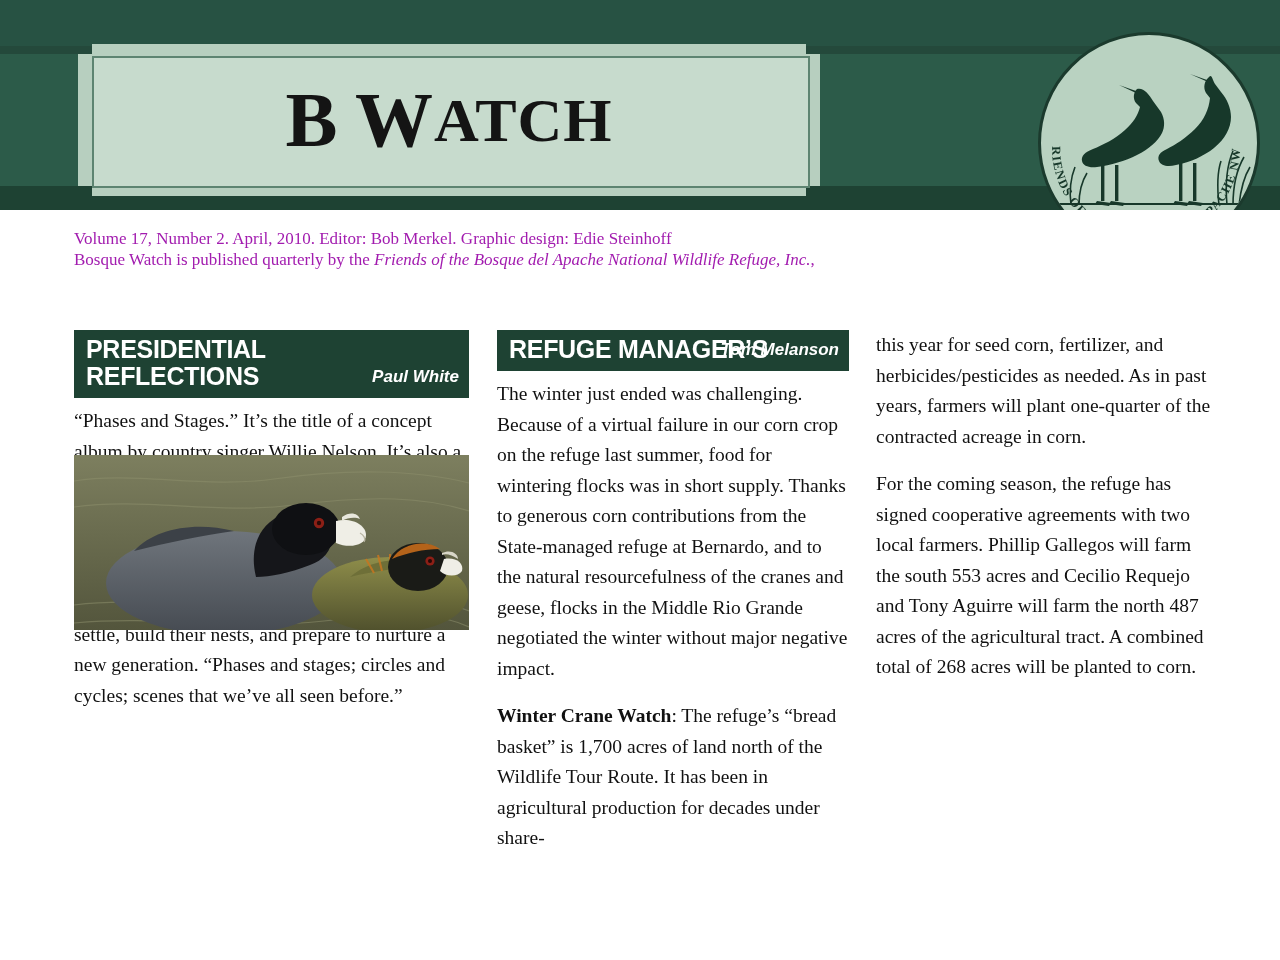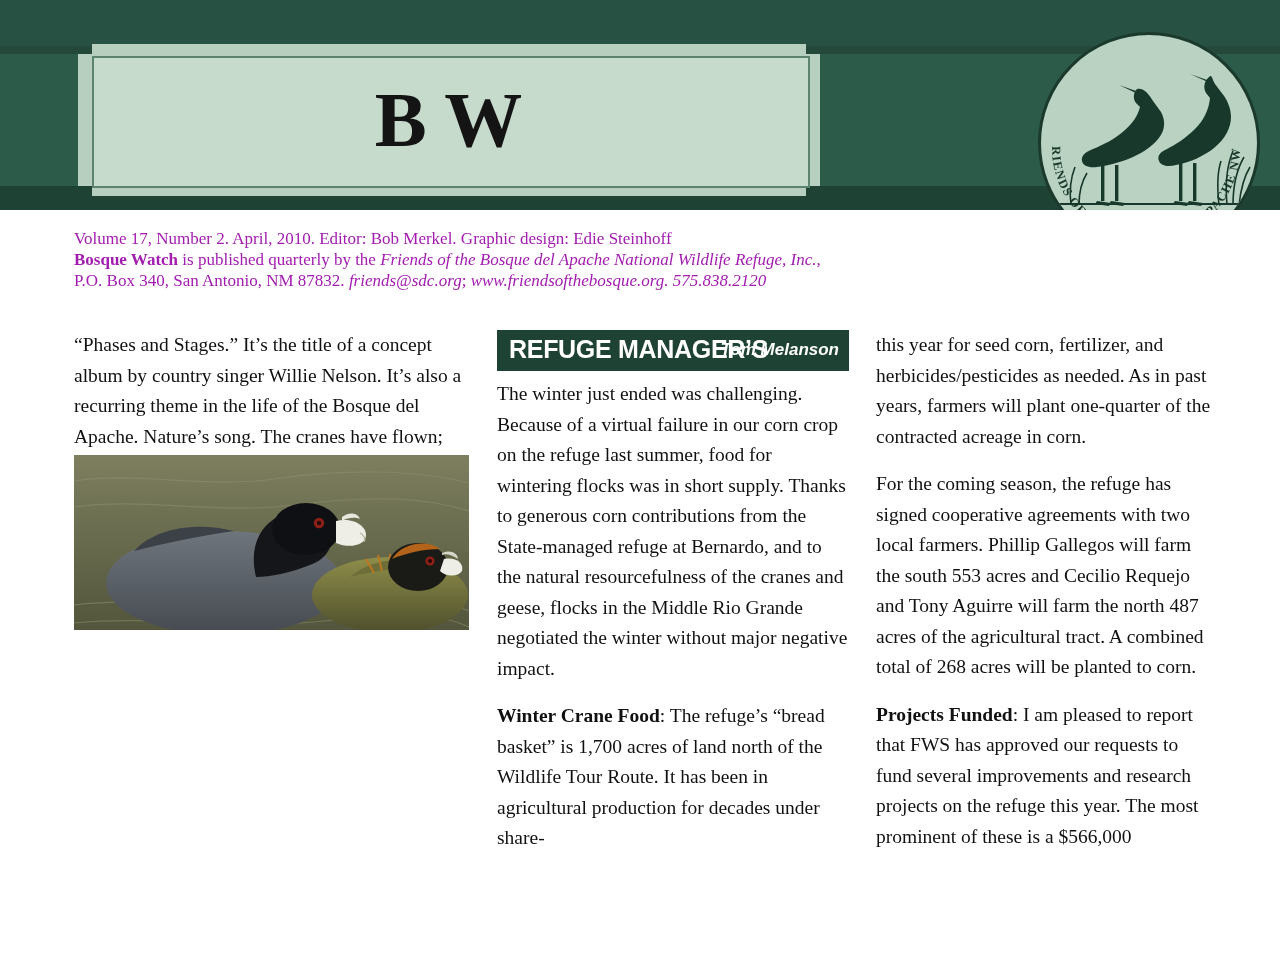--- a/index.html
+++ b/index.html
@@ -107,21 +107,21 @@
 
   
   .colophon {
     position: absolute;
     left: 74px; top: 228px;
     width: 800px;
     font-size: 17px;
     line-height: 21px;
     color: #a21caf;
   }
-  .colophon .bold-italic { font-weight: bold; text-align: right; }
+  .colophon .bold-italic { font-weight: normal; text-align: right; }
   .colophon i { font-style: italic; margin-top: 11px; }
 
   
   .columns {
     position: absolute;
     left: 0; top: 330px;
     width: 1280px;
     height: 630px;
   }
   .col {
@@ -179,21 +179,21 @@
 
 <div class="masthead">
   <div class="band-top"></div>
   <div class="band-mid"></div>
   <div class="band-dark-strip"></div>
   <div class="band-bottom"></div>
 
   <div class="plaque-outer"></div>
   <div class="plaque-inner"></div>
   <div class="masthead-title">
-    <span class="cap">B</span>&nbsp;<span class="cap">W</span>
+    <span class="cap">B</span>&nbsp;<span class="cap">W</span><span>ATCH</span>
   </div>
 
   <div class="logo-wrap">
     <div class="logo-circle">
       <svg width="216" height="216" viewBox="0 0 216 216">
 
         <g stroke="#17382a" stroke-width="1.6" fill="none">
           <path d="M186 170 C184 148 186 130 192 116"></path>
           <path d="M192 170 C192 150 196 134 203 122"></path>
           <path d="M178 170 C176 152 176 138 180 126"></path>
@@ -239,44 +239,45 @@
       </text>
     </svg>
   </div>
 </div>
 
 <div class="colophon">
   <div>Volume 17, Number 2. April, 2010. Editor: Bob Merkel. Graphic design: Edie Steinhoff</div>
   <div>
     <b class="bold-italic">Bosque Watch</b><span> is published quarterly by the </span><i>Friends of the Bosque del Apache National Wildlife Refuge, Inc.</i><span>,</span>
   </div>
-  <div>
-    <span>P.O. Box 340, San Antonio, NM 87832. </span><i>friends@sdc.org</i><span>; </span><i>www.friendsofthebosque.org.</i><i> 575.838.2120</i>
-  </div>
 </div>
 
 <div class="columns">
 
   <div class="col col-1">
+    <div class="col-head">
+      <span class="ht">PRESIDENTIAL</span>
+      <span class="ht2">REFLECTIONS</span>
+      <span class="byline">Paul White</span>
+    </div>
     <p class="body">“Phases and Stages.”  It’s the title of a concept album by country singer Willie Nelson. It’s also a recurring theme in the life of the Bosque del Apache. Nature’s song. The cranes have flown; the sun warms; fresh green appears; the wind stirs. Spring brings new life in place of old. Some birds have gone north; others pass through; still others settle, build their nests, and prepare to nurture a new generation. “Phases and stages; circles and cycles; scenes that we’ve all seen before.”</p>
   </div>
 
   <div class="col col-2">
     <div class="col-head">
       <span class="ht">REFUGE MANAGER’S</span>
       <span class="byline">Tom Melanson</span>
     </div>
     <p class="body">The winter just ended was challenging. Because of a virtual failure in our corn crop on the refuge last summer, food for wintering flocks was in short supply. Thanks to generous corn contributions from the State-managed refuge at Bernardo, and to the natural resourcefulness of the cranes and geese, flocks in the Middle Rio Grande negotiated the winter without major negative impact.</p>
-    <p class="body"><span class="lead">Winter Crane Food</span><span>:  The refuge’s “bread basket” is 1,700 acres of land north of the Wildlife Tour Route. It has been in agricultural production for decades under share-</span></p>
+    <p class="body"><span class="lead">Winter Crane Watch</span><span>:  The refuge’s “bread basket” is 1,700 acres of land north of the Wildlife Tour Route. It has been in agricultural production for decades under share-</span></p>
   </div>
 
   <div class="col col-3">
     <p class="body">this year for seed corn, fertilizer, and herbicides/pesticides as needed. As in past years, farmers will plant one-quarter of the contracted acreage in corn.</p>
     <p class="body">For the coming season, the refuge has signed cooperative agreements with two local farmers. Phillip Gallegos will farm the south 553 acres and Cecilio Requejo and Tony Aguirre will farm the north 487 acres of the agricultural tract. A combined total of 268 acres will be planted to corn.</p>
-    <p class="body"><span class="lead">Projects Funded</span><span>:  I am pleased to report that FWS has approved our requests to fund several improvements and research projects on the refuge this year.  The most prominent of these is a $566,000</span></p>
   </div>
 </div>
 
 <div class="photo">
   <svg width="395" height="175" viewBox="0 0 395 175">
     <defs>
       <linearGradient id="water" x1="0" y1="0" x2="0" y2="1">
         <stop offset="0%" stop-color="#7d7f5f"></stop>
         <stop offset="45%" stop-color="#6a6c4f"></stop>
         <stop offset="100%" stop-color="#53553c"></stop>

